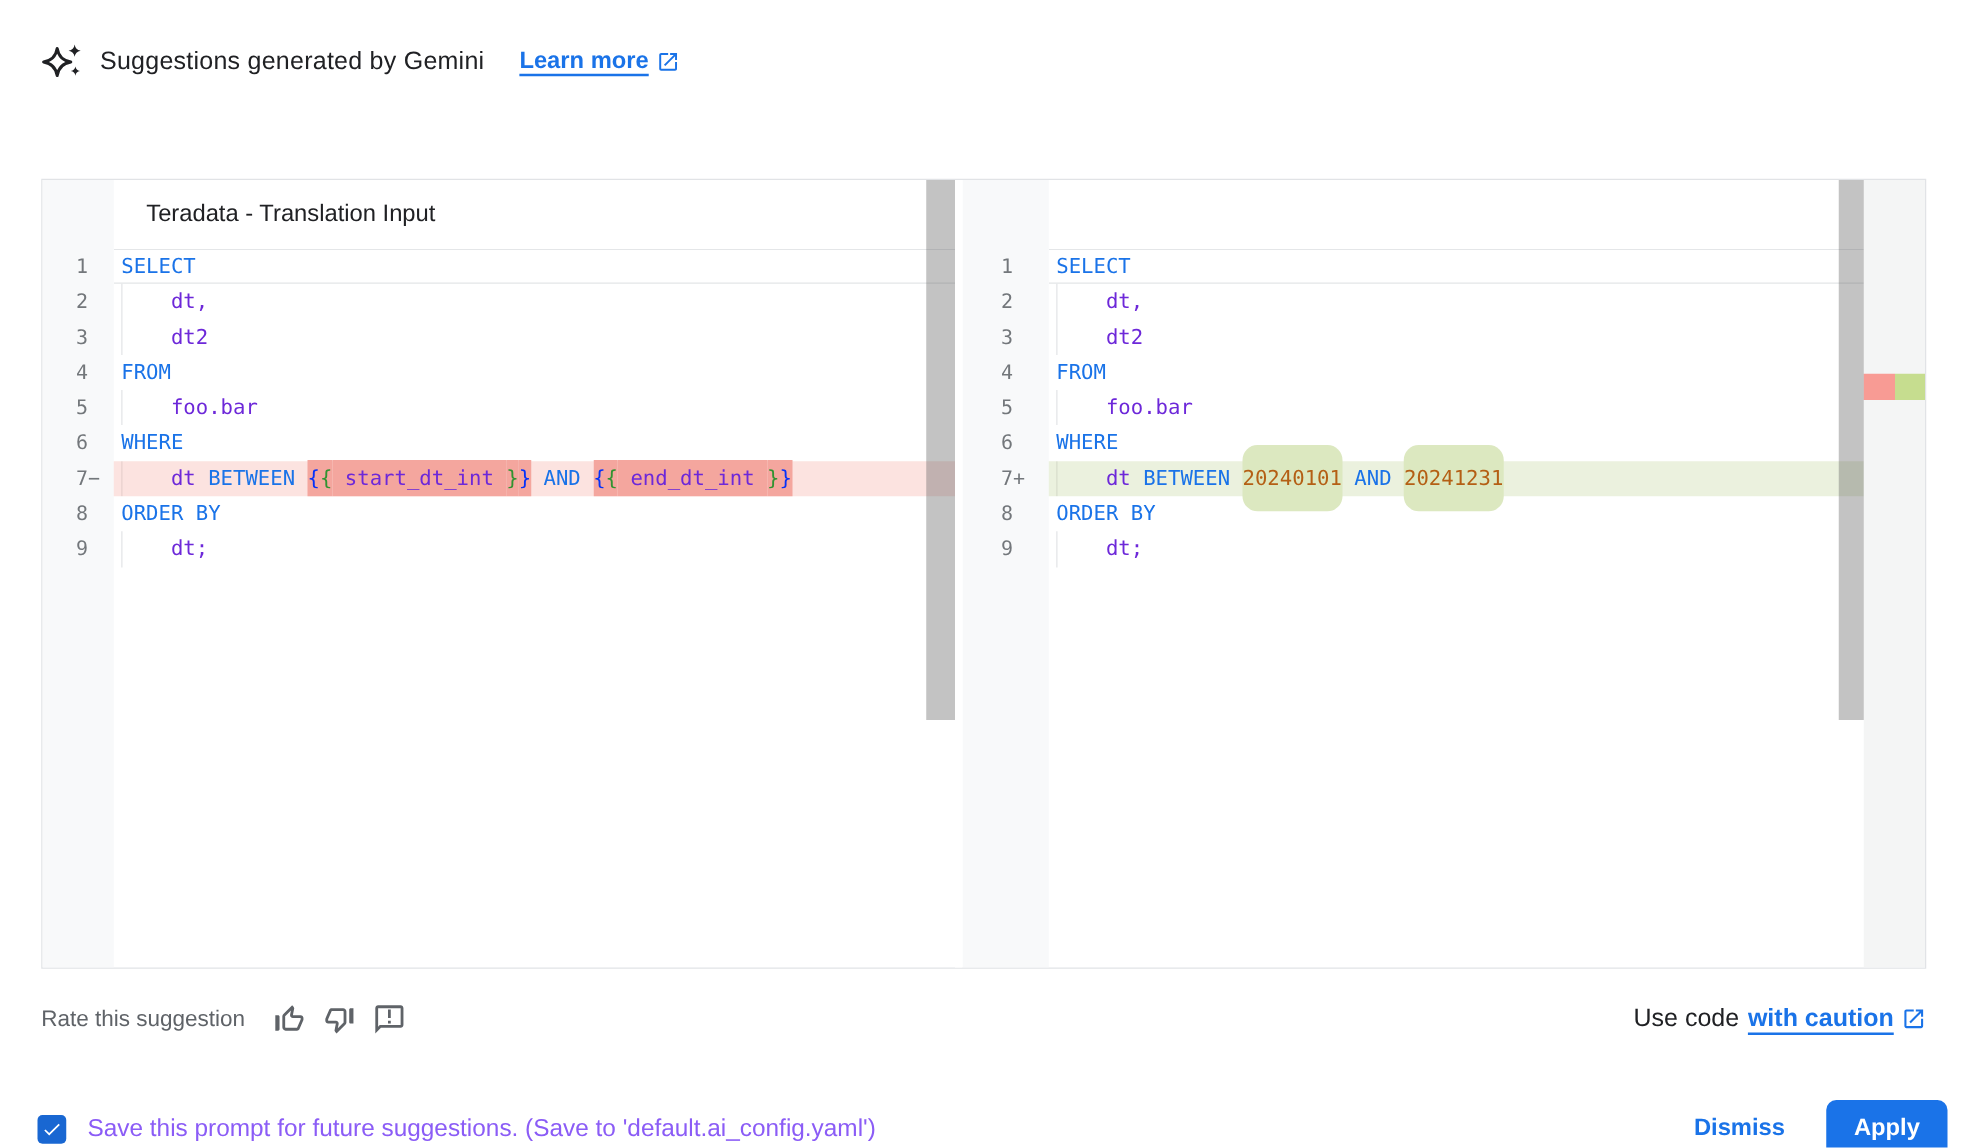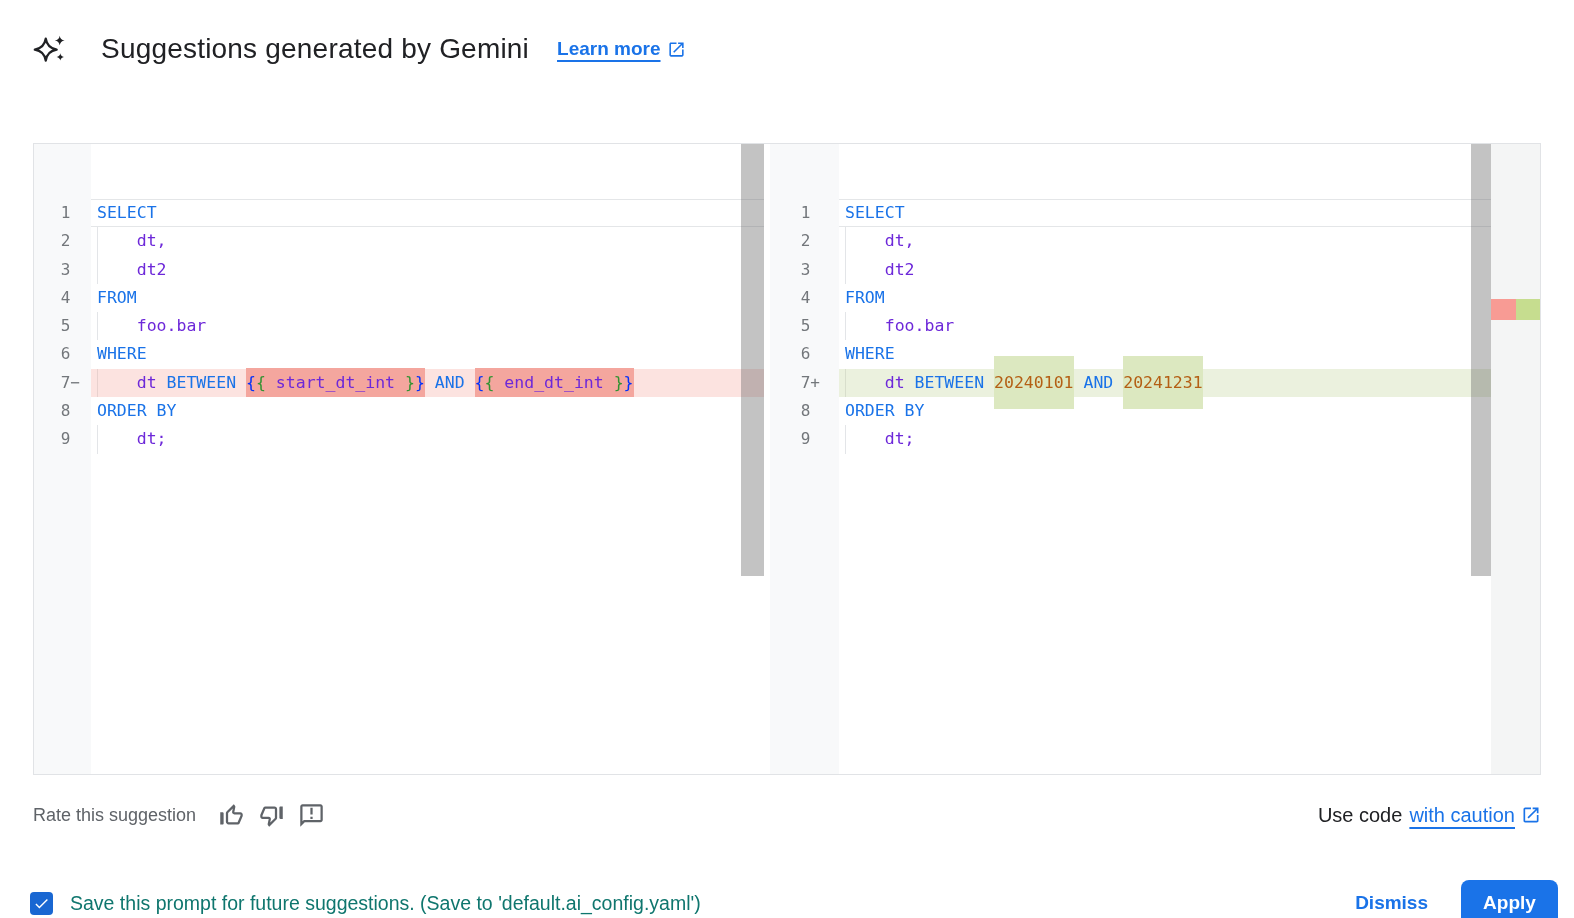--- a/index.html
+++ b/index.html
@@ -2,21 +2,21 @@
 <html style="--accent: #1a73e8; --kw: #1a73e8; --num: #b45f14; --b1: #0431fa; --b2: #319331; --checkbox: #1967d2; --rem-line: #fce3e0; --rem-word: #f4a69e; --add-line: #ebf1de; --add-word: #dce8c0; --ruler-red: #f89b94; --ruler-green: #c6dd8f;"><head>
 <meta charset="utf-8">
 <style>
   html,body{margin:0;padding:0;background:#fff;}
   body{width:1574px;height:918px;overflow:hidden;font-family:"Liberation Sans",sans-serif;color:#202124;}
   .page{width:1574px;height:918px;position:relative;}
 
   
   .hdr{display:flex;align-items:center;margin:30px 32px 0 33px;height:38px;}
   .spark{width:34px;height:34px;flex:0 0 auto;}
-  .hdr-title{font-size:28px;color:#202124;margin-left:34px;letter-spacing:.2px;}
+  .hdr-title{font-size:20px;color:#202124;margin-left:13px;letter-spacing:.2px;}
   .learn{display:flex;align-items:center;margin-left:28px;cursor:pointer;justify-content:center;}
   .learn-txt{font-size:19px;font-weight:700;color:var(--accent);text-decoration:underline;text-underline-offset:5px;text-decoration-thickness:2px;}
   .ext-ic{width:19px;height:19px;margin-left:6px;}
 
   
   .diff{position:absolute;left:33px;top:113px;width:1508px;height:632px;border:1px solid #e1e3e6;box-sizing:border-box;display:flex;background:#fff;}
   .panel{position:relative;height:100%;overflow:hidden;}
   .panel-left{width:730px;}
   .panel-gap{width:6px;background:#fff;flex:0 0 auto;}
   .panel-right{width:770px;}
@@ -37,44 +37,44 @@
   .cline{flex:1 1 auto;font-family:"DejaVu Sans Mono","Liberation Mono",monospace;font-size:16.5px;line-height:28.3px;white-space:pre;padding-left:6px;position:relative;}
   .crow.cur .cline{box-shadow:inset 0 1px 0 #e4e6e8, inset 0 -1px 0 #e4e6e8;}
   .crow.removed .cline{background:var(--rem-line);}
   .crow.added .cline{background:var(--add-line);}
   .tok-kw{color:var(--kw);}
   .tok-pl{color:#6d28d9;}
   .tok-num{color:var(--num);}
   .tok-b1{color:var(--b1);}
   .tok-b2{color:var(--b2);}
   .crow.removed .hl{background:var(--rem-word);padding:5px 0;}
-  .crow.added .hl{background:var(--add-word);padding:17px 0;}
+  .crow.added .hl{background:var(--add-word);padding:17px 0;border-radius:12px;}
   .guide{position:absolute;left:6px;top:0;bottom:0;width:1px;background:#e3e5e8;}
   .crow.removed .guide,.crow.added .guide{background:rgba(0,0,0,.08);}
   .sb-thumb{position:absolute;top:0;height:432px;background:rgba(97,97,97,.38);z-index:3;}
   .panel-left .sb-thumb{right:0;width:23px;}
   .panel-right .sb-thumb{right:49px;width:20px;}
   .ruler{position:absolute;right:0;top:0;bottom:0;width:49px;background:#f4f5f5;z-index:2;}
   .ruler .mk-red{position:absolute;left:0;top:155px;width:25px;height:21px;background:var(--ruler-red);}
   .ruler .mk-green{position:absolute;left:25px;top:155px;width:24px;height:21px;background:var(--ruler-green);}
 
   
   .rate-row{position:absolute;left:33px;right:33px;top:768px;height:34px;display:flex;align-items:center;}
   .rate-label{font-size:18px;color:#5f6368;}
   .rate-ics{display:flex;align-items:center;margin-left:22px;gap:13px;}
   .ric{width:27px;height:27px;color:#5f6368;cursor:pointer;}
   .use-code{margin-left:auto;display:flex;align-items:center;font-size:20px;color:#202124;}
-  .caution{color:var(--accent);text-decoration:underline;text-underline-offset:5px;text-decoration-thickness:2px;margin-left:7px;cursor:pointer;}
+  .caution{color:var(--accent);text-decoration:underline;text-underline-offset:5px;text-decoration-thickness:2px;margin-left:7px;cursor:pointer;font-weight:bold;}
   .use-code .ext-ic{width:20px;height:20px;margin-left:6px;color:var(--accent);}
 
   
   .footer{position:absolute;left:30px;right:16px;top:849px;height:48px;display:flex;align-items:center;}
   .cbx{width:23px;height:23px;border-radius:4px;background:var(--checkbox);display:flex;align-items:center;justify-content:center;flex:0 0 auto;cursor:pointer;}
   .cbx svg{width:17px;height:17px;}
-  .save-label{font-size:19.5px;color:#0f766e;margin-left:17px;}
+  .save-label{font-size:19.5px;color:#8b5cf6;margin-left:17px;}
   .f-actions{margin-left:auto;display:flex;align-items:center;}
   .dismiss{font-size:19px;font-weight:700;color:var(--accent);padding:10px 18px;cursor:pointer;}
   .apply{margin-left:15px;background:var(--accent);color:#fff;font-size:19px;font-weight:700;border:none;border-radius:8px;width:97px;height:47px;cursor:pointer;font-family:"Liberation Sans",sans-serif;}
 </style>
 </head>
 <body>
 
 <div class="page">
 
   <div class="hdr">
@@ -88,20 +88,23 @@
       <span class="learn-txt">Learn more</span>
       <svg class="ext-ic" viewBox="0 0 24 24" fill="#1a73e8">
         <path d="M19 19H5V5h7V3H5c-1.11 0-2 .9-2 2v14c0 1.1.89 2 2 2h14c1.1 0 2-.9 2-2v-7h-2v7zM14 3v2h3.59l-9.83 9.83 1.41 1.41L19 6.41V10h2V3h-7z"></path>
       </svg>
     </span>
   </div>
 
   <div class="diff">
     <div class="panel panel-left">
       <div class="gutter-bg"></div>
+      <div class="p-head">
+        <span class="p-title">Teradata - Translation Input</span>
+      </div>
       <div class="code-area">
           <div class="crow cur">
             <span class="gut">1 </span>
             <span class="cline"><span class="tok-kw">SELECT</span></span>
           </div>
           <div class="crow">
             <span class="gut">2 </span>
             <span class="cline"><span class="guide"></span><span class="tok-pl">    dt,</span></span>
           </div>
           <div class="crow">

